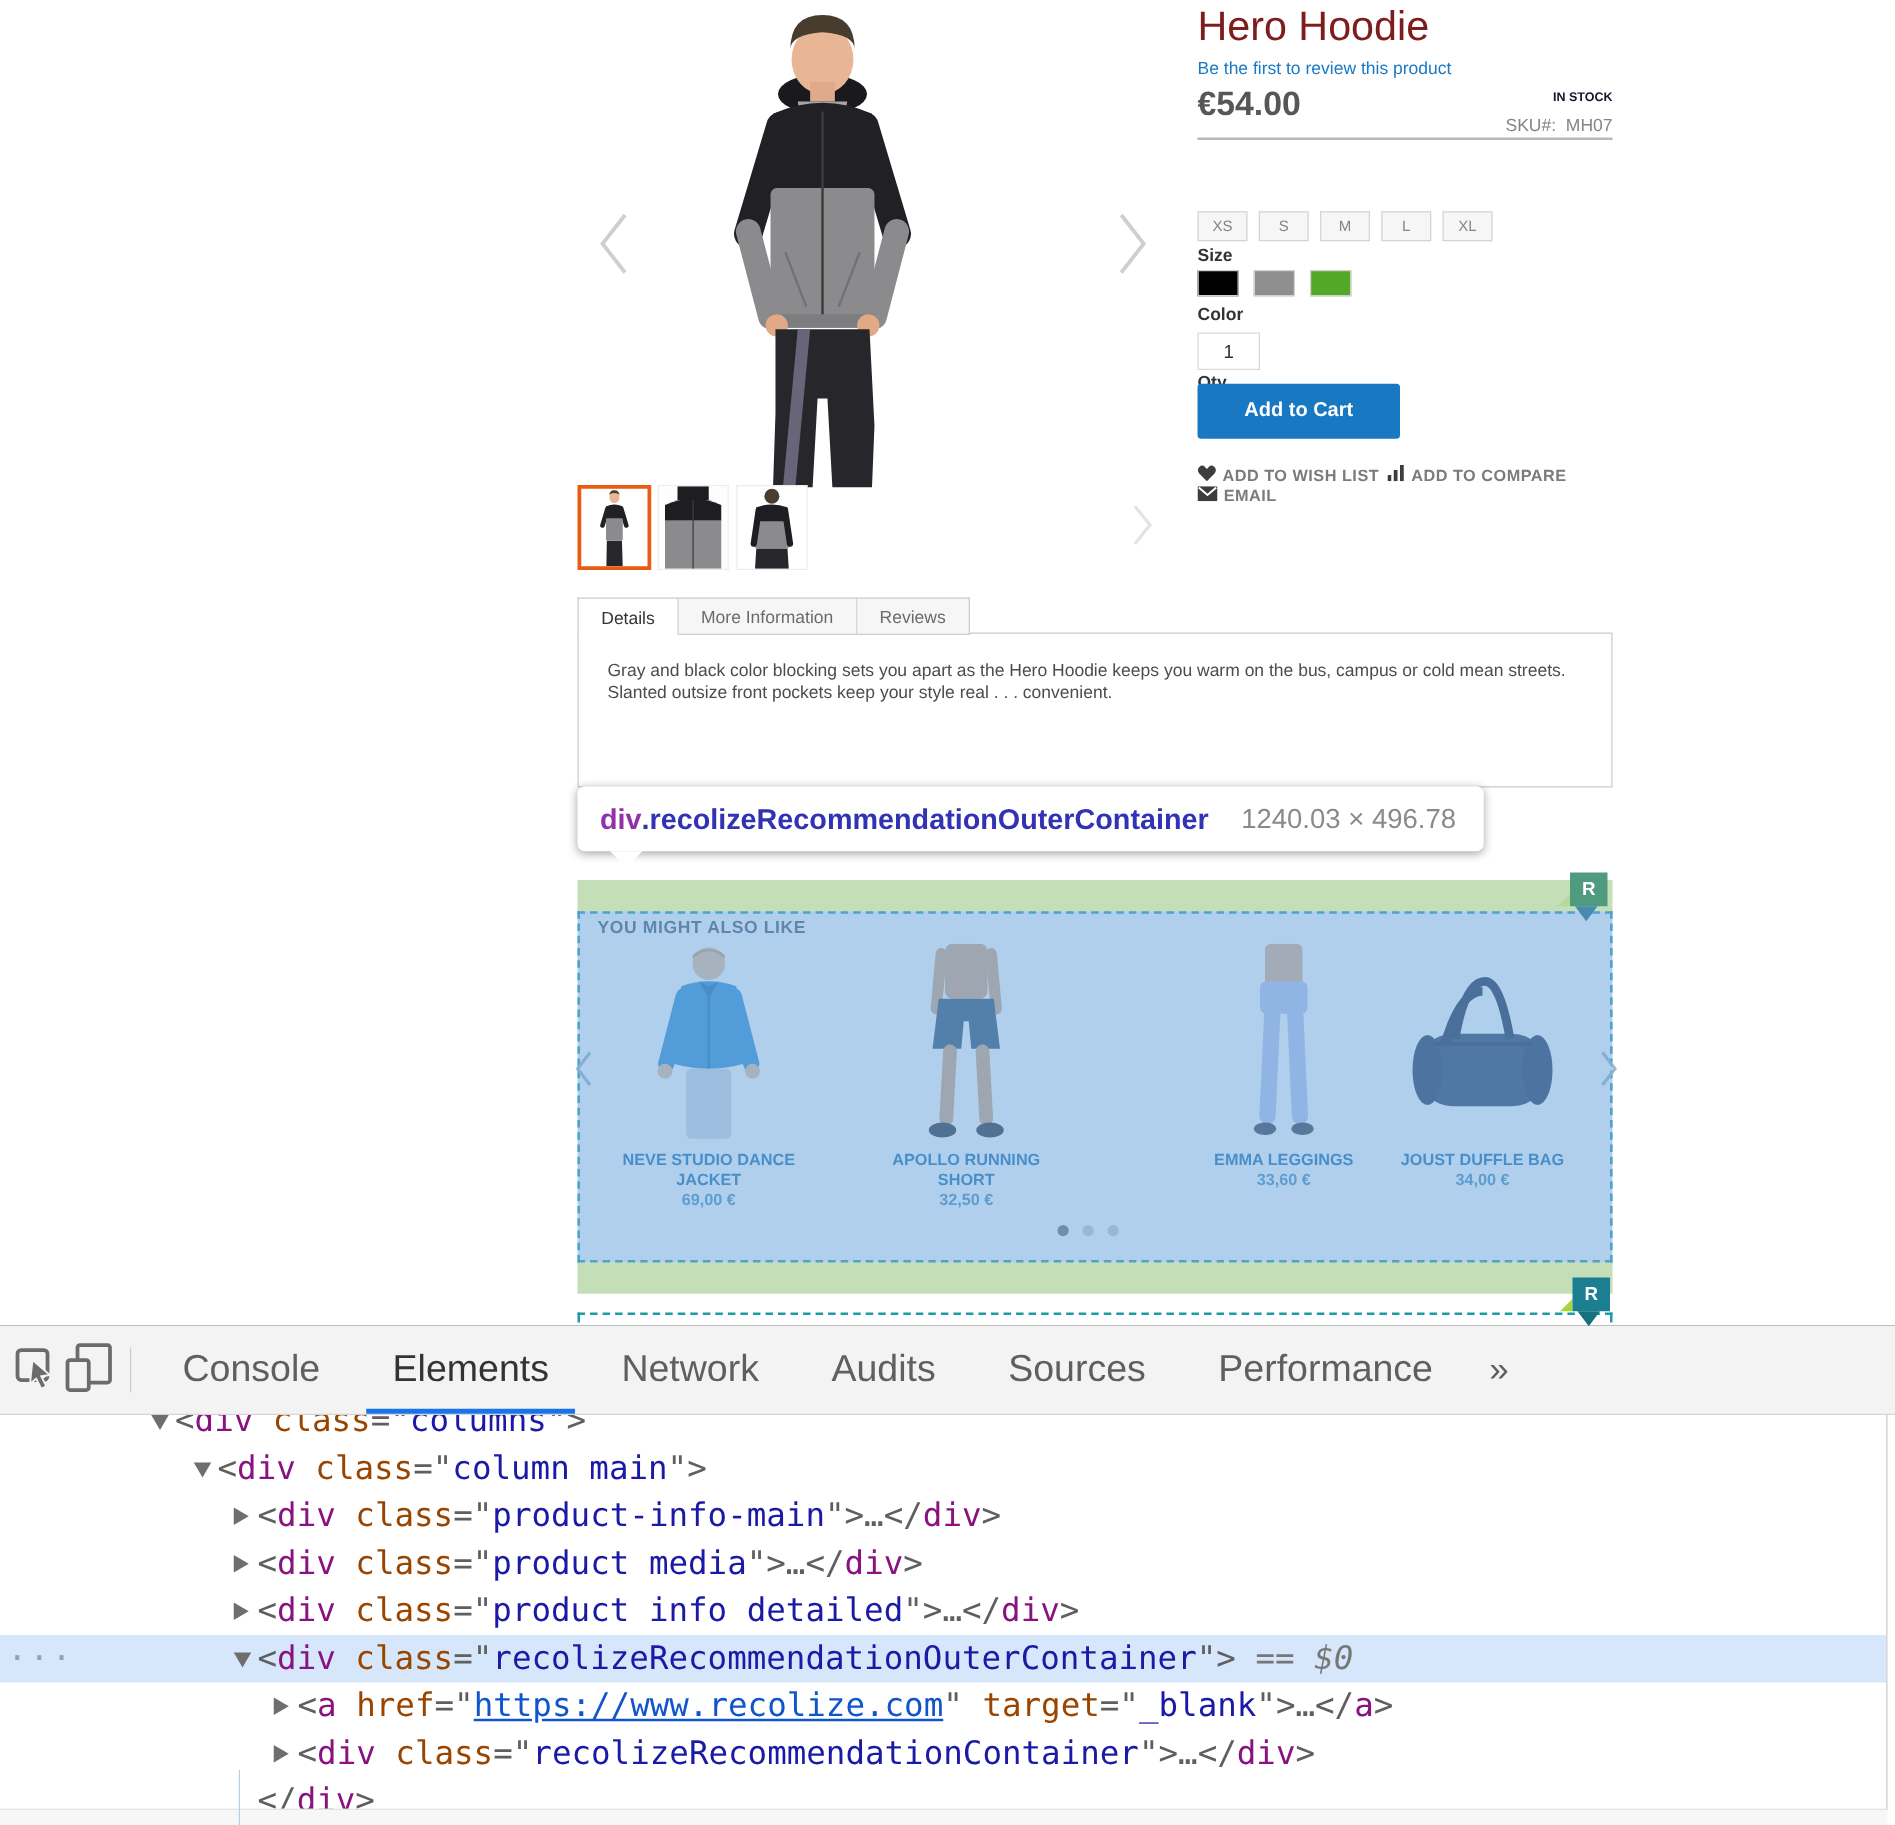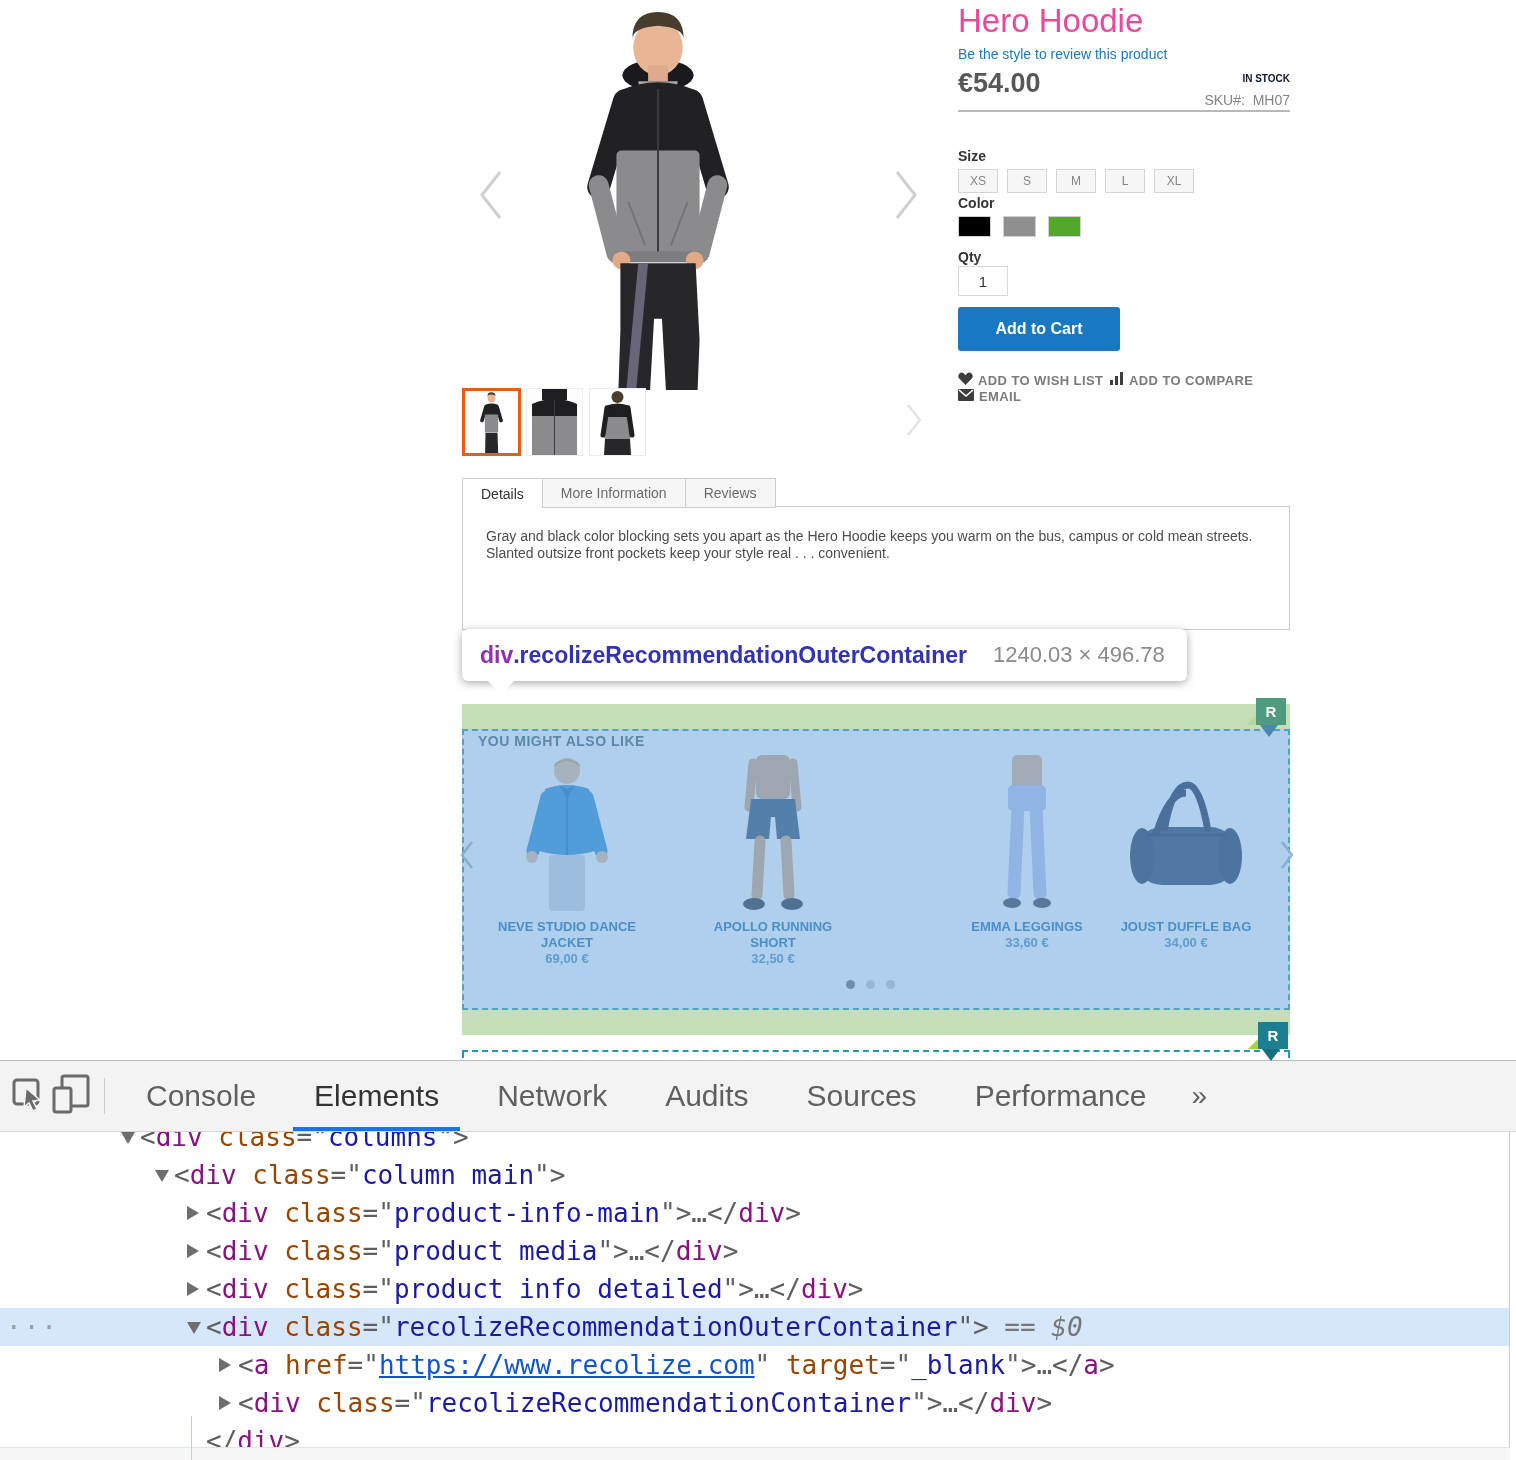--- a/index.html
+++ b/index.html
@@ -1,27 +1,27 @@
 <!DOCTYPE html>
 <html><head>
 <meta charset="utf-8">
 <style>
   html,body{margin:0;padding:0;background:#fff;}
   #screen{position:relative;width:1516px;height:1460px;background:#fff;overflow:hidden;
           font-family:"Liberation Sans",sans-serif;color:#333;}
   .abs{position:absolute;}
 
   
-  .page-title{left:958px;top:2px;font-size:33px;font-weight:400;color:#ec4899;text-align:center;}
+  .page-title{left:958px;top:2px;font-size:33px;font-weight:400;color:#7f1d1d;text-align:center;}
   .review-link{left:958px;top:46px;font-size:14px;color:#1979c3;cursor:pointer;}
   .price{left:958px;top:68px;font-size:27px;font-weight:700;color:#575757;}
   .stock{right:226px;top:73px;font-size:10px;font-weight:700;color:#0f172a;}
   .sku{right:226px;top:92px;font-size:14px;color:#848484;}
   .divider{left:958px;top:110px;width:332px;height:0;border-top:2px solid #b9b9b9;}
-  .opt-label{font-size:14px;font-weight:700;color:#333;}
+  .opt-label{font-size:14px;font-weight:700;color:#333;margin-top:48px;}
   #size-row{left:958px;top:169px;display:flex;gap:9px;}
   .size-box{min-width:30px;height:22px;padding:0 4px;border:1px solid #d4d4d4;background:#f6f6f6;
             color:#858585;font-size:12px;display:flex;align-items:center;justify-content:center;cursor:pointer;}
   #color-row{left:958px;top:216px;display:flex;gap:12px;}
   .swatch{width:31px;height:19px;border:1px solid #d0d0d0;cursor:pointer;}
   .qty-input{left:958px;top:266px;width:50px;height:30px;border:1px solid #d9d9d9;font-size:15px;
              text-align:center;color:#333;font-family:"Liberation Sans",sans-serif;box-sizing:border-box;background:#fff;}
   .cart-btn{left:958px;top:307px;width:162px;height:44px;background:#1878c1;border:none;border-radius:3px;
             color:#fff;font-size:16px;font-weight:700;cursor:pointer;font-family:"Liberation Sans",sans-serif;}
   .action-link{font-size:13px;font-weight:700;color:#7b7b7b;letter-spacing:.4px;display:flex;align-items:center;gap:5px;cursor:pointer;}
@@ -165,21 +165,21 @@
         <path d="M30 100 L80 100 L82 132 L28 132 Z" fill="#26262b"></path>
       </svg>
   </div>
   <div class="abs" style="left:905px;top:402px;">
     <span><svg width="18" height="36" viewBox="0 0 18 36">
           <polyline points="3,3 15,18 3,33" fill="none" stroke="#e3e3e3" stroke-width="2.5"></polyline>
         </svg></span>
   </div>
 
   <div class="abs page-title">Hero Hoodie</div>
-  <div class="abs review-link">Be the style to review this product</div>
+  <div class="abs review-link">Be the first to review this product</div>
   <div class="abs price">€54.00</div>
   <div class="abs stock">IN STOCK</div>
   <div class="abs sku">
     <span>SKU#:</span>&nbsp;
     <span>MH07</span>
   </div>
   <div class="abs divider"></div>
 
   <div class="abs opt-label" style="left:958px;top:148px;">Size</div>
   <div class="abs" id="size-row">

